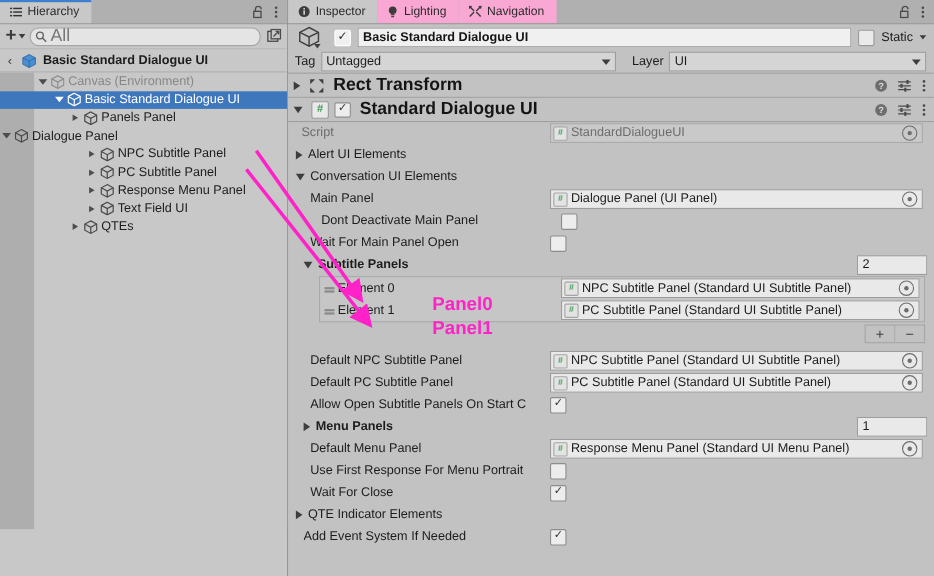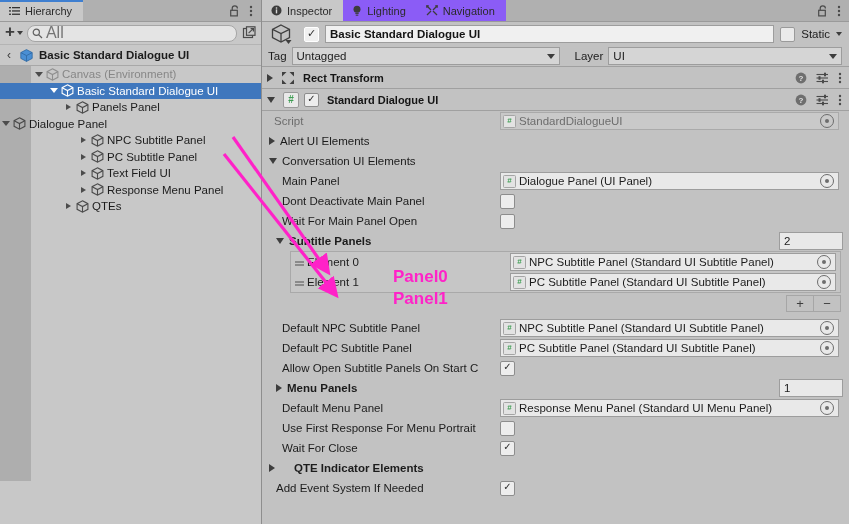--- a/index.html
+++ b/index.html
@@ -9,21 +9,21 @@
     font-size:11px;
     color:#1b1b1b;
     background:#c2c2c2;
     -webkit-font-smoothing:antialiased;
   }
   #root{position:relative;width:849px;height:524px;}
 
   
   .panel{position:absolute;box-sizing:border-box;}
   .tabbar{height:21px;background:#bcbcbc;display:flex;align-items:stretch;border-bottom:1px solid #9a9a9a;position:relative;}
-  .tab{display:flex;align-items:center;gap:5px;padding:0 11px 0 9px;font-size:11px;color:#2a2a2a;background:#8b5cf6;position:relative;}
+  .tab{display:flex;align-items:center;gap:5px;padding:0 11px 0 9px;font-size:11px;color:#2a2a2a;background:#f9a8d4;position:relative;}
   .tab.active{background:#c8c8c8;}
   .tab.active.hier::before{content:"";position:absolute;left:0;right:0;top:0;height:2px;background:#3f7fd0;}
   .tabbar .spacer{flex:1;background:#b0b0b0;}
   .tabbar .tools{display:flex;align-items:center;gap:9px;padding:0 8px;background:#b0b0b0;}
 
   .ico{display:inline-block;line-height:1;}
   svg{display:block;}
 
   
   #hier{left:0;top:0;width:262px;height:524px;background:#c8c8c8;border-right:1px solid #8e8e8e;}
@@ -60,21 +60,21 @@
   .cb .ck{color:#2e2e2e;font-size:11px;line-height:8px;position:relative;top:-1px;}
   .cb.empty{background:#eaeaea;border:1px solid #9a9a9a;}
   .namefield{flex:1;height:16px;background:#f0f0f0;border:1px solid #9d9d9d;display:flex;align-items:center;padding:0 4px;font-weight:bold;font-size:11.5px;color:#151515;}
   .statictxt{font-size:11.5px;color:#1c1c1c;}
   .tagrow{display:flex;align-items:center;height:20px;padding:0 7px 0 6px;gap:5px;}
   .lbl{font-size:11.5px;color:#1c1c1c;}
   .dd{height:16px;background:#d5d5d5;border:1px solid #9d9d9d;display:flex;align-items:center;padding:0 4px;font-size:11.5px;color:#1c1c1c;position:relative;}
   .dd .arrow{position:absolute;right:4px;width:0;height:0;border-left:4px solid transparent;border-right:4px solid transparent;border-top:5px solid #3d3d3d;}
 
   .comphdr{height:20px;display:flex;align-items:center;gap:5px;padding:0 7px 0 5px;background:#c2c2c2;border-top:1px solid #a0a0a0;border-bottom:1px solid #a0a0a0;}
-  .comphdr .title{font-weight:bold;font-size:11px;color:#151515;margin-left:3px;}
+  .comphdr .title{font-weight:bold;font-size:16px;color:#151515;margin-left:3px;}
   .comphdr .grow{flex:1;}
   .comphdr .hicons{display:flex;align-items:center;gap:9px;}
   .foldtri-r{width:0;height:0;border-top:4px solid transparent;border-bottom:4px solid transparent;border-left:6px solid #3d3d3d;flex:0 0 auto;}
   .foldtri-d{width:0;height:0;border-left:4.5px solid transparent;border-right:4.5px solid transparent;border-top:6px solid #3d3d3d;flex:0 0 auto;}
   .scriptico{width:14px;height:14px;background:#e9e9e9;border:1px solid #9a9a9a;border-radius:2px;display:flex;align-items:center;justify-content:center;color:#3f9e54;font-size:10px;font-weight:bold;line-height:1;}
 
   .prow{height:20px;display:flex;align-items:center;padding-left:8px;position:relative;}
   .plabel{font-size:11.5px;color:#1c1c1c;white-space:nowrap;overflow:hidden;}
   .plabel.bold{font-weight:bold;}
   .plabel.grey{color:#6d6d6d;}
@@ -260,34 +260,34 @@
             <span class="fold">
               <span class="t-right"></span>
             </span>
             <span class="gicon">
               <svg width="13" height="13" viewBox="0 0 13 13">
                 <path d="M6.5 0.8 11.9 3.7 11.9 9.3 6.5 12.2 1.1 9.3 1.1 3.7Z" fill="none" stroke="#4a4a4a" stroke-width="1.1"></path>
                 <path d="M1.1 3.7 6.5 6.6 11.9 3.7" fill="none" stroke="#4a4a4a" stroke-width="1.1"></path>
                 <path d="M6.5 6.6 6.5 12.2" fill="none" stroke="#4a4a4a" stroke-width="1.1"></path>
               </svg>
             </span>
-            <span>Text Field UI</span>
+            <span>Response Menu Panel</span>
           </div>
           <div class="row" style="padding-left: 78px;">
             <span class="fold">
               <span class="t-right"></span>
             </span>
             <span class="gicon">
               <svg width="13" height="13" viewBox="0 0 13 13">
                 <path d="M6.5 0.8 11.9 3.7 11.9 9.3 6.5 12.2 1.1 9.3 1.1 3.7Z" fill="none" stroke="#4a4a4a" stroke-width="1.1"></path>
                 <path d="M1.1 3.7 6.5 6.6 11.9 3.7" fill="none" stroke="#4a4a4a" stroke-width="1.1"></path>
                 <path d="M6.5 6.6 6.5 12.2" fill="none" stroke="#4a4a4a" stroke-width="1.1"></path>
               </svg>
             </span>
-            <span>Response Menu Panel</span>
+            <span>Text Field UI</span>
           </div>
           <div class="row" style="padding-left: 63px;">
             <span class="fold">
               <span class="t-right"></span>
             </span>
             <span class="gicon">
               <svg width="13" height="13" viewBox="0 0 13 13">
                 <path d="M6.5 0.8 11.9 3.7 11.9 9.3 6.5 12.2 1.1 9.3 1.1 3.7Z" fill="none" stroke="#4a4a4a" stroke-width="1.1"></path>
                 <path d="M1.1 3.7 6.5 6.6 11.9 3.7" fill="none" stroke="#4a4a4a" stroke-width="1.1"></path>
                 <path d="M6.5 6.6 6.5 12.2" fill="none" stroke="#4a4a4a" stroke-width="1.1"></path>
@@ -508,21 +508,21 @@
       <span class="plabel" style="width:218px;">Main Panel</span>
       <div class="objfield" style="width:333px;">
         <span class="sico">#</span>
         <span class="otxt">Dialogue Panel (UI Panel)</span>
         <span class="dot">
             <i></i>
           </span>
       </div>
     </div>
 
-    <div class="prow" style="padding-left:20px;">
+    <div class="prow" style="padding-left:20px;margin-left:10px;">
       <span class="plabel" style="width:218px;">Dont Deactivate Main Panel</span>
       <div class="cb empty" style="width:13px;height:13px;background:#ededed;border:1px solid #8d8d8d;"></div>
     </div>
 
     <div class="prow" style="padding-left:20px;">
       <span class="plabel" style="width:218px;">Wait For Main Panel Open</span>
       <div class="cb empty" style="width:13px;height:13px;background:#ededed;border:1px solid #8d8d8d;"></div>
     </div>
 
     <div class="prow" style="padding-left:14px;gap:5px;">
@@ -630,21 +630,21 @@
       <div class="cb empty" style="width:13px;height:13px;background:#ededed;border:1px solid #8d8d8d;"></div>
     </div>
 
     <div class="prow" style="padding-left:20px;">
       <span class="plabel" style="width:218px;">Wait For Close</span>
       <div class="cb" style="width:13px;height:13px;background:#ededed;border:1px solid #8d8d8d;">
           <span class="ck" style="font-size:10px;">✓</span>
         </div>
     </div>
 
-    <div class="prow" style="padding-left:7px;gap:19px;font-weight:bold;">
+    <div class="prow" style="padding-left:7px;gap:5px;">
       <span class="foldtri-r"></span>
       <span class="plabel">QTE Indicator Elements</span>
     </div>
 
     <div class="prow" style="padding-left:14px;">
       <span class="plabel" style="width:224px;">Add Event System If Needed</span>
       <div class="cb" style="width:13px;height:13px;background:#ededed;border:1px solid #8d8d8d;">
           <span class="ck" style="font-size:10px;">✓</span>
         </div>
     </div>

